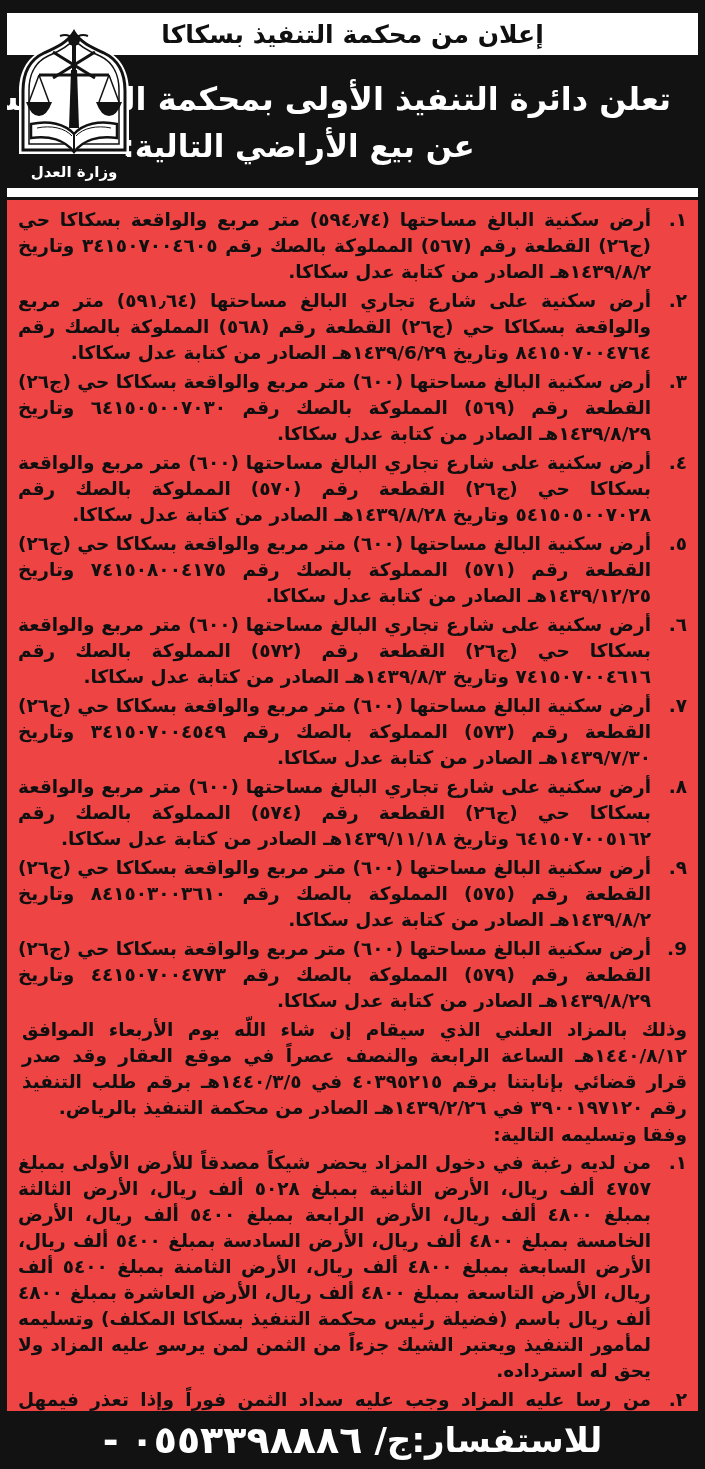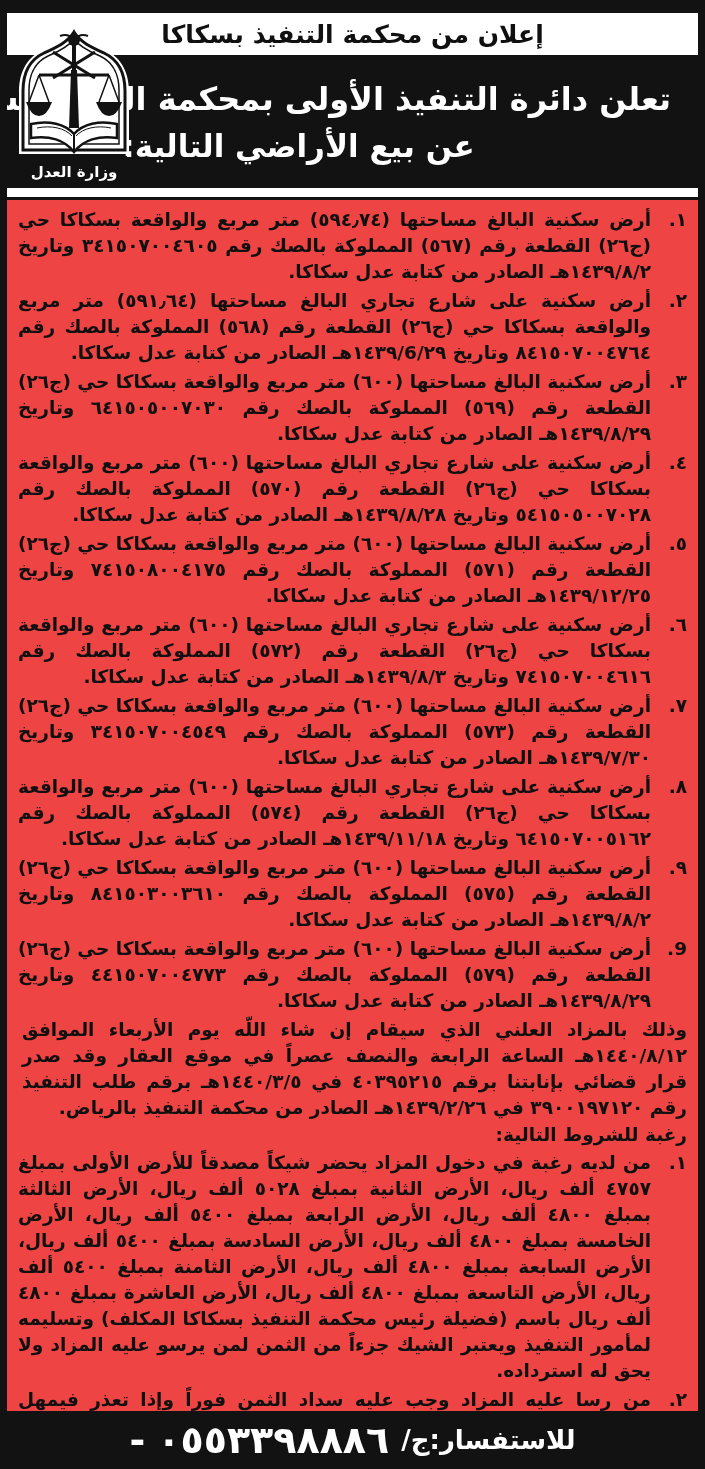--- a/index.html
+++ b/index.html
@@ -33,21 +33,21 @@
   .item{display:flex;margin-bottom:3px;}
   .item .num{flex:0 0 36px;text-align:right;}
   .item .txt{flex:1 1 auto;text-align:justify;}
   .para{margin:3px 0 0 4px;}
   .intro{margin:1px 0 2px 0;}
   .cond-list{margin-top:1px;}
   .phone-bar{
     flex:0 0 auto;height:58px;background:#121212;color:#fff;
     display:flex;align-items:center;justify-content:center;gap:12px;
   }
-  .phone-bar .lbl{font-size:26px;}
+  .phone-bar .lbl{font-size:34px;}
   .phone-bar .num{font-size:38px;letter-spacing:2px;}
   .phone-bar .sep{font-size:38px;}
 </style>
 </head>
 <body>
 
 <div class="ad">
 
   <div class="top-bar"></div>
 
@@ -134,21 +134,21 @@
     <span class="txt">أرض سكنية البالغ مساحتها (٦٠٠) متر مربع والواقعة بسكاكا حي (ج٢٦) القطعة رقم (٥٧٥) المملوكة بالصك رقم ٨٤١٥٠٣٠٠٣٦١٠ وتاريخ ١٤٣٩/٨/٢هـ الصادر من كتابة عدل سكاكا.</span>
   </div>
 
   <div class="item">
     <span class="num">9.</span>
     <span class="txt">أرض سكنية البالغ مساحتها (٦٠٠) متر مربع والواقعة بسكاكا حي (ج٢٦) القطعة رقم (٥٧٩) المملوكة بالصك رقم ٤٤١٥٠٧٠٠٤٧٧٣ وتاريخ ١٤٣٩/٨/٢٩هـ الصادر من كتابة عدل سكاكا.</span>
   </div>
 </div>
 
     <div class="para">وذلك بالمزاد العلني الذي سيقام إن شاء اللّه يوم الأربعاء الموافق ١٤٤٠/٨/١٢هـ الساعة الرابعة والنصف عصراً في موقع العقار وقد صدر قرار قضائي بإنابتنا برقم ٤٠٣٩٥٢١٥ في ١٤٤٠/٣/٥هـ برقم طلب التنفيذ رقم ٣٩٠٠١٩٧١٢٠ في ١٤٣٩/٢/٢٦هـ الصادر من محكمة التنفيذ بالرياض.</div>
-    <div class="intro">رغبة للشروط التالية:</div>
+    <div class="intro">وفقا وتسليمه التالية:</div>
 
     <div class="cond-list">
   <div class="item">
     <span class="num">١.</span>
     <span class="txt">من لديه رغبة في دخول المزاد يحضر شيكاً مصدقاً للأرض الأولى بمبلغ ٤٧٥٧ ألف ريال، الأرض الثانية بمبلغ ٥٠٢٨ ألف ريال، الأرض الثالثة بمبلغ ٤٨٠٠ ألف ريال، الأرض الرابعة بمبلغ ٥٤٠٠ ألف ريال، الأرض الخامسة بمبلغ ٤٨٠٠ ألف ريال، الأرض السادسة بمبلغ ٥٤٠٠ ألف ريال، الأرض السابعة بمبلغ ٤٨٠٠ ألف ريال، الأرض الثامنة بمبلغ ٥٤٠٠ ألف ريال، الأرض التاسعة بمبلغ ٤٨٠٠ ألف ريال، الأرض العاشرة بمبلغ ٤٨٠٠ ألف ريال باسم (فضيلة رئيس محكمة التنفيذ بسكاكا المكلف) وتسليمه لمأمور التنفيذ ويعتبر الشيك جزءاً من الثمن لمن يرسو عليه المزاد ولا يحق له استرداده.</span>
   </div>
 
   <div class="item">
     <span class="num">٢.</span>
     <span class="txt">من رسا عليه المزاد وجب عليه سداد الثمن فوراً وإذا تعذر فيمهل عشرة أيام عمل وإذا لم يسدد الثمن في الموعد المحدد يعاد البيع على مسؤوليته بمزايدة جديدة ويلزم بما نقص من الثمن وبمصروفات المزايدة.</span>

